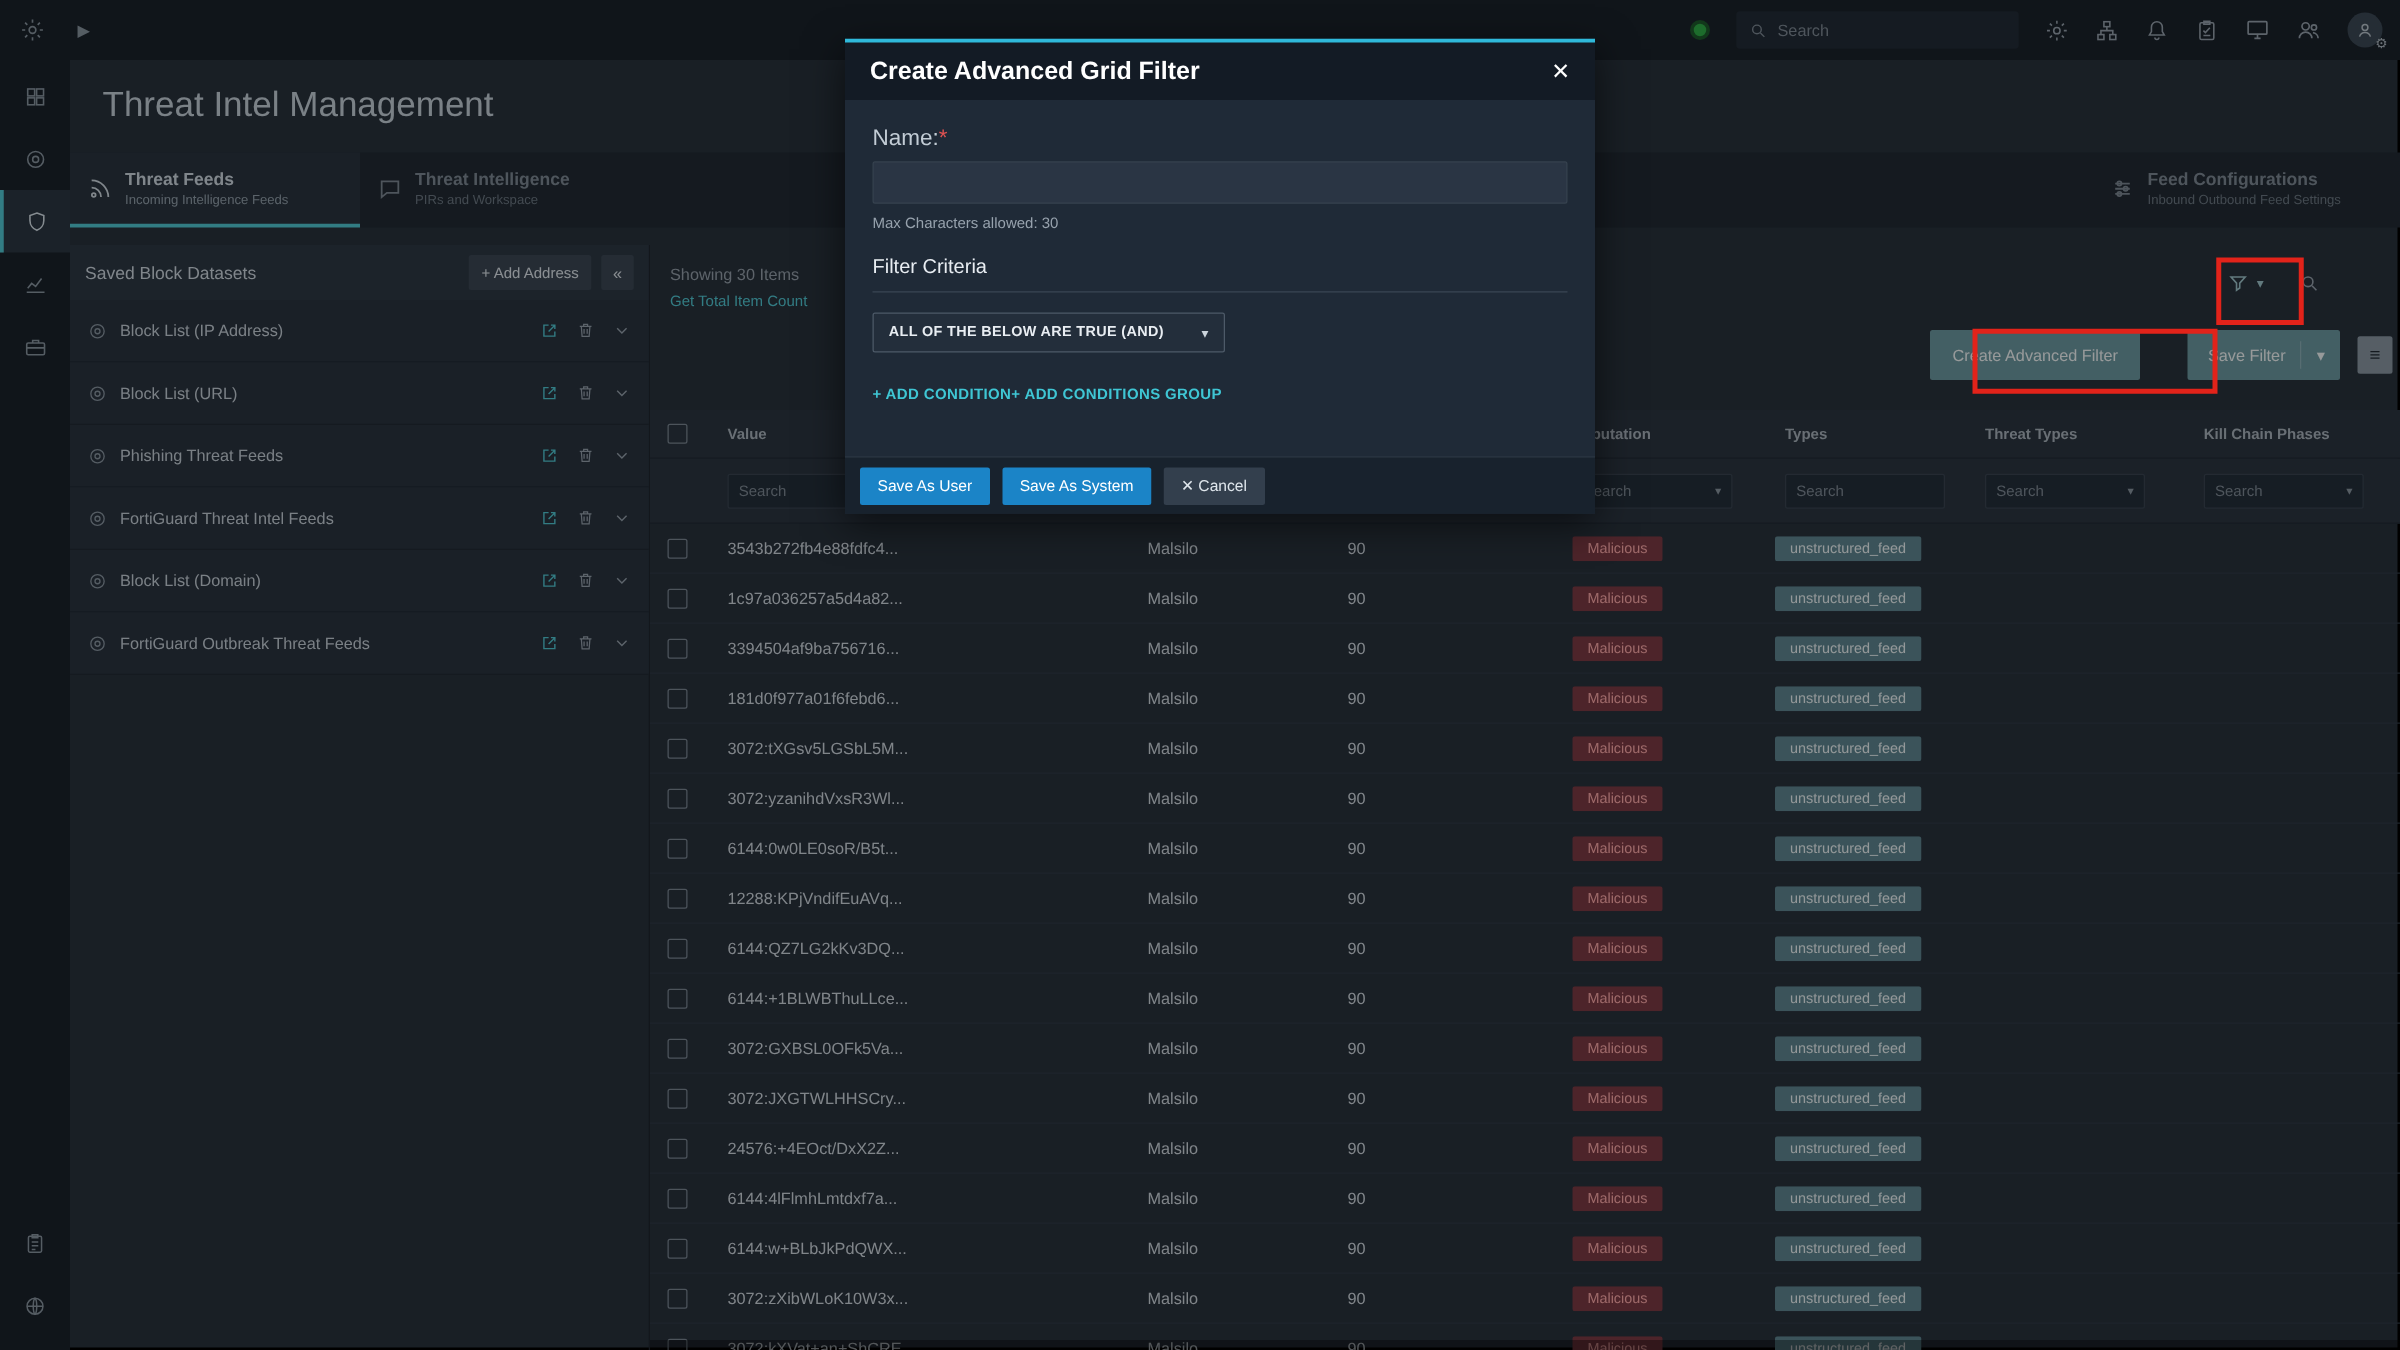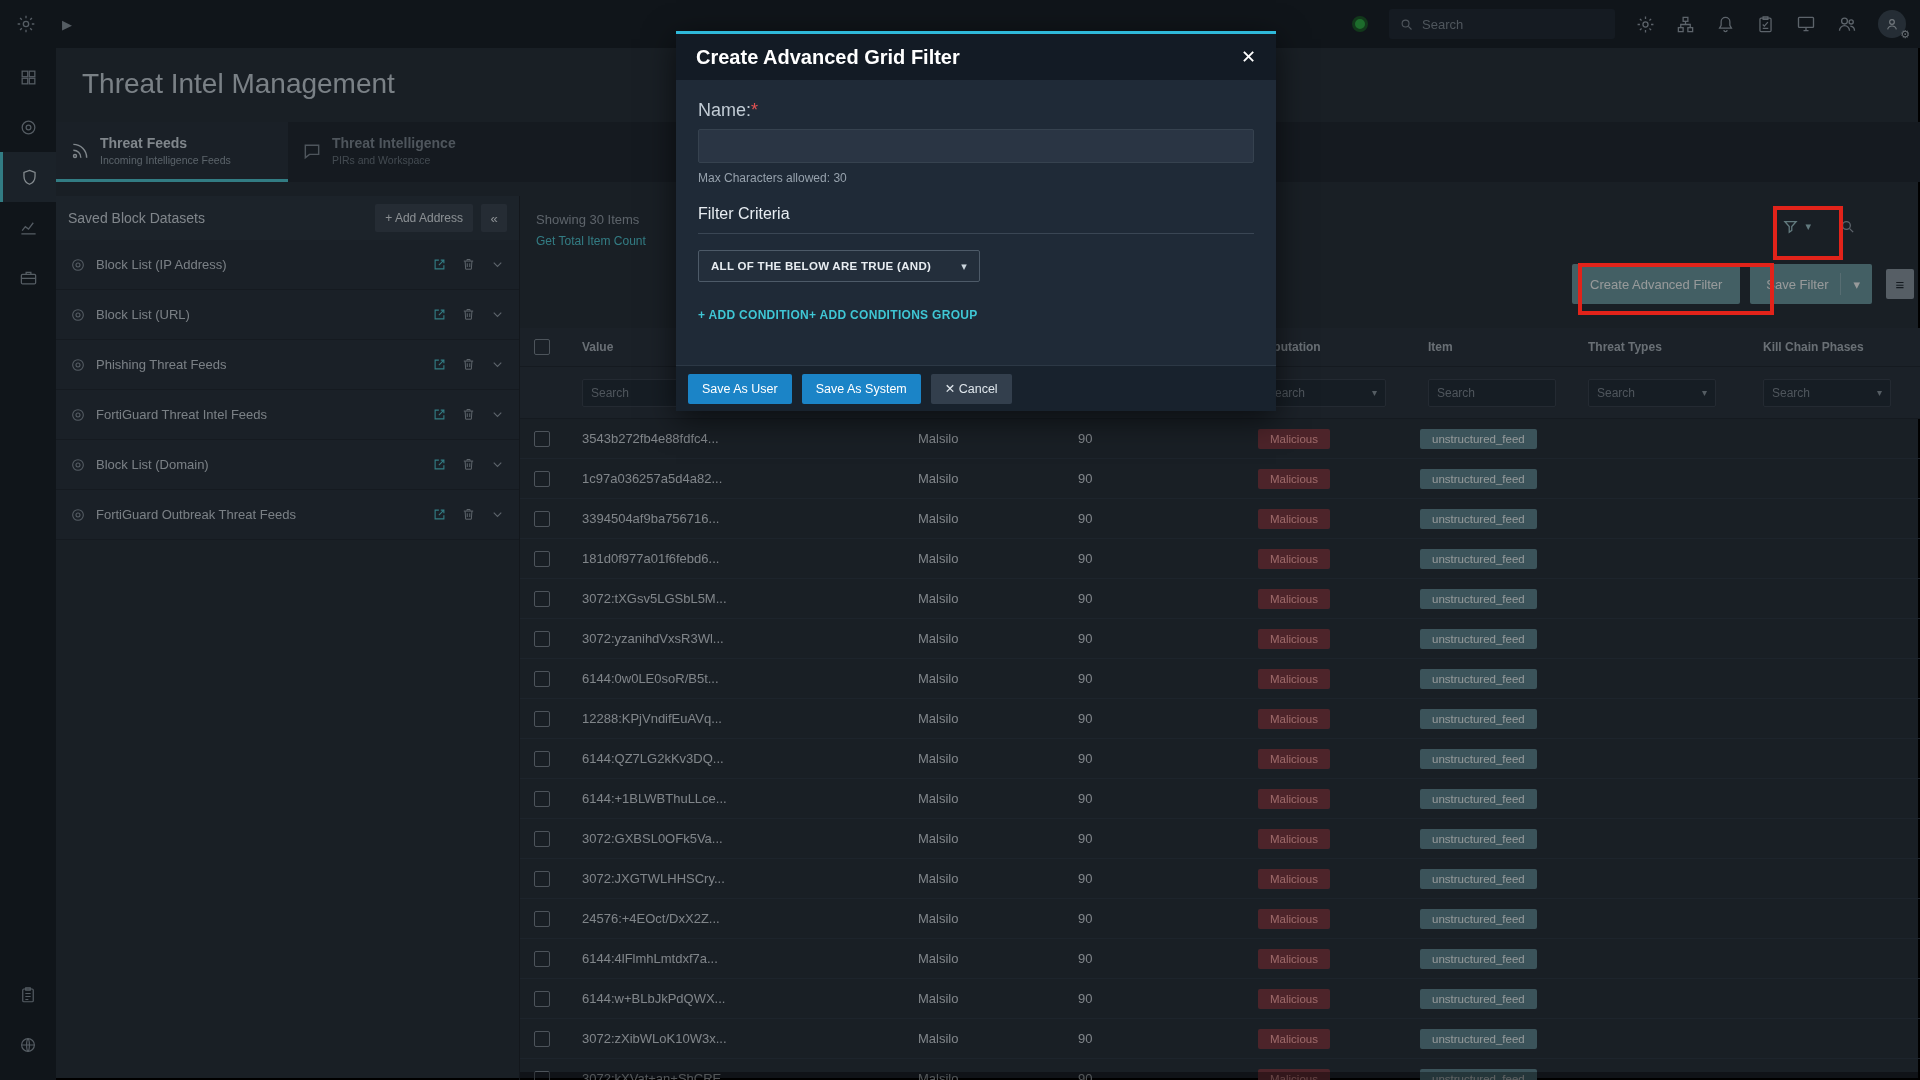--- a/index.html
+++ b/index.html
@@ -62,21 +62,21 @@
   .gridwrap { position:absolute; left:464px; right:0; top:0; bottom:0; }
   .grid-toolbar { position:relative; height:132px; }
   .showing { position:absolute; left:16px; top:16px; font-size:13px; color:#96a1ab; }
   .total-link { position:absolute; left:16px; top:38px; font-size:12px; color:#52c8d3; cursor:pointer; }
   .tools-top { position:absolute; right:64px; top:14px; display:flex; align-items:center; gap:18px; }
   .filter-btn { display:flex; align-items:center; gap:6px; color:#9fc6cc; cursor:pointer; padding:8px 10px; }
   .filter-btn .caret { font-size:11px; color:#9fc6cc; }
   .tools-search { color:#97a2ad; cursor:pointer; }
   .tools-bottom { position:absolute; right:6px; top:68px; display:flex; align-items:center; gap:10px; }
   .btn-teal { height:40px; background:#6d9aa2; color:#f4f8f9; border:none; border-radius:2px; font-size:13px; padding:0 18px; cursor:pointer; font-family:inherit; }
-  .btn-teal.split { display:flex; align-items:center; gap:12px; padding:0 12px 0 16px; }
+  .btn-teal.split { display:flex; align-items:center; gap:12px; padding:0 12px 0 16px;margin-left:28px; }
   .btn-teal.split .sp { width:1px; height:22px; background:#8db1b8; }
   .btn-menu { width:28px; height:30px; background:#8b98a3; color:#222b34; border:none; border-radius:2px; font-size:15px; cursor:pointer; margin-left:4px; }
 
   .grid-row { display:grid; grid-template-columns:44px 336px 160px 180px 170px 160px 175px 1fr; align-items:center; }
   .grid-head { height:39px; background:#2c3641; border-bottom:1px solid #222b34; }
   .grid-head .hc { font-size:12px; font-weight:bold; color:#aab4bd; padding-left:18px; }
   .grid-search { height:52px; background:#2c3641; border-bottom:1px solid #222b34; }
   .srch { display:flex; align-items:center; margin-left:18px; width:128px; height:28px; background:#242f3a; border:1px solid #3a4552; border-radius:2px; padding:0 8px; }
   .srch input { flex:1; min-width:0; background:transparent; border:none; outline:none; color:#cfd7de; font-size:12px; font-family:inherit; }
   .srch input::placeholder { color:#7f8a95; }
@@ -270,20 +270,34 @@
       <span class="icon">
           <svg width="20" height="20" viewBox="0 0 24 24" fill="none" stroke="currentColor" stroke-width="1.7">
             <path d="M4 5h16v11H9l-5 4z"></path>
           </svg>
         </span>
       <span>
         <div class="t-label">Threat Intelligence</div>
         <div class="t-sub">PIRs and Workspace</div>
       </span>
     </div>
+    <div class="tab tab-right">
+      <span class="icon">
+          <svg width="20" height="20" viewBox="0 0 24 24" fill="none" stroke="currentColor" stroke-width="1.7">
+            <path d="M5 7h14M5 12h14M5 17h14"></path>
+            <circle cx="9" cy="7" r="2"></circle>
+            <circle cx="15" cy="12" r="2"></circle>
+            <circle cx="9" cy="17" r="2"></circle>
+          </svg>
+        </span>
+      <span>
+        <div class="t-label">Feed Configurations</div>
+        <div class="t-sub">Inbound Outbound Feed Settings</div>
+      </span>
+    </div>
   </div>
 
   <div class="content">
 
     <div class="datasets">
       <div class="ds-header">
         <span class="ds-title">Saved Block Datasets</span>
         <button class="ds-add">+ Add Address</button>
         <button class="ds-collapse">«</button>
       </div>
@@ -488,21 +502,21 @@
           <button class="btn-menu">≡</button>
         </div>
       </div>
 
       <div class="grid-row grid-head">
         <span class="chk"></span>
         <span class="hc">Value</span>
         <span class="hc"></span>
         <span class="hc"></span>
         <span class="hc">Reputation</span>
-        <span class="hc">Item</span>
+        <span class="hc">Types</span>
         <span class="hc">Threat Types</span>
         <span class="hc">Kill Chain Phases</span>
       </div>
 
       <div class="grid-row grid-search">
         <span></span>
         <span class="srch">
             <input placeholder="Search" style="">
           </span>
         <span class="srch">

